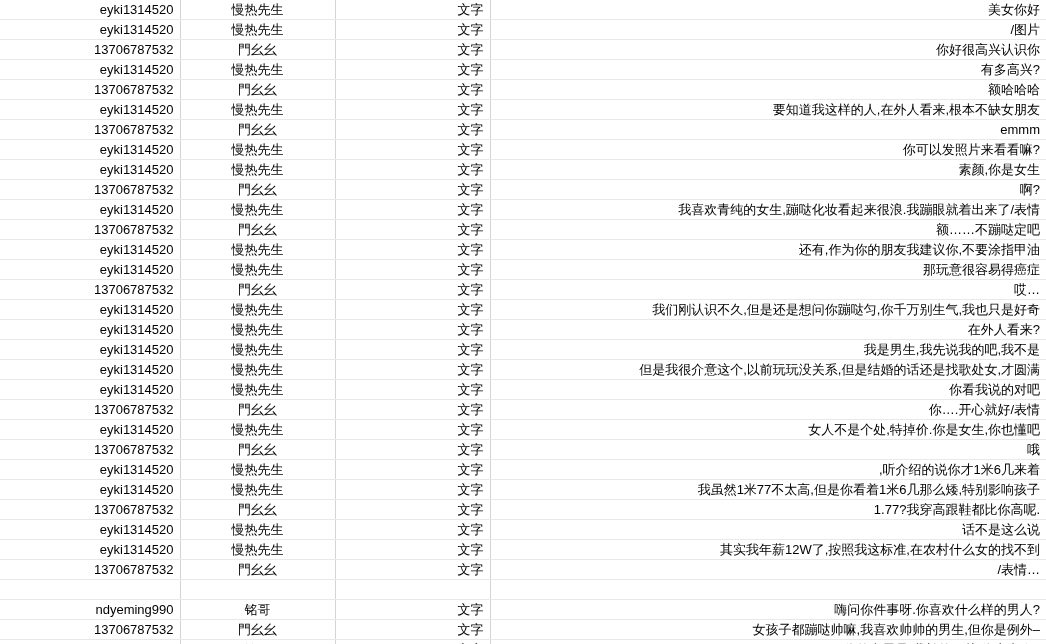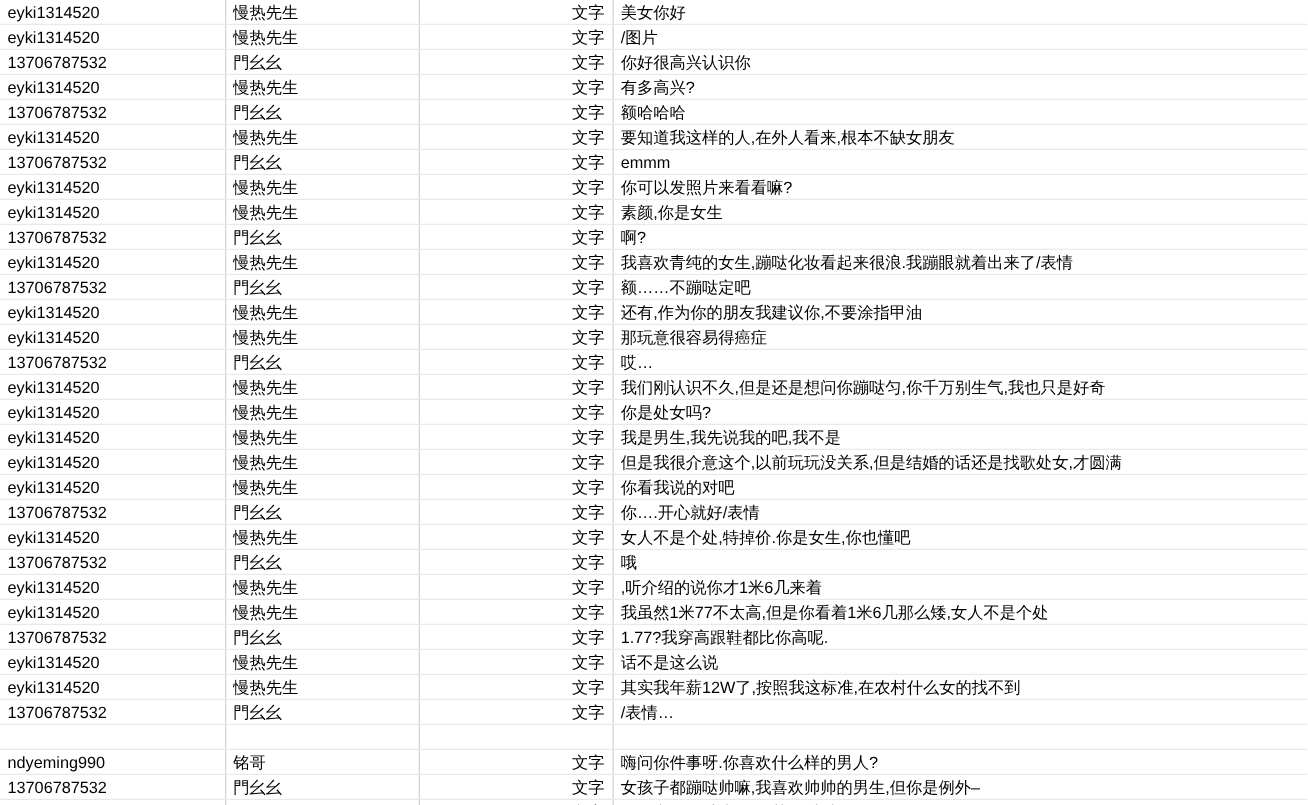--- a/index.html
+++ b/index.html
@@ -28,24 +28,24 @@
     height: 19px;
     line-height: 19px;
     padding: 0 6px;
     border-right: 1px solid #d4d4d4;
     border-bottom: 1px solid #e9e9e9;
     white-space: nowrap;
     overflow: hidden;
     font-size: 13px;
   }
   .sheet tr td:last-child { border-right: none; }
-  .cell-id   { padding-right: 34px; margin-left: 20px; }
-  .cell-name { }
+  .cell-id   { text-align: right; padding-right: 34px; margin-left: 20px; }
+  .cell-name { text-align: center; }
   .cell-type { text-align: right; }
-  .cell-msg  { text-align: left; padding-right: 80px; }
+  .cell-msg  { text-align: right; padding-right: 80px; }
   .row-blank td {
     border-bottom: 1px solid #e9e9e9;
   }
   .row-blank td.cell-id,
   .row-blank td.cell-name,
   .row-blank td.cell-type,
   .row-blank td.cell-msg { color: transparent; }
 </style>
 </head>
 <body>
@@ -151,21 +151,21 @@
       <tr class="">
         <td class="cell-id">eyki1314520</td>
         <td class="cell-name">慢热先生</td>
         <td class="cell-type">文字</td>
         <td class="cell-msg">我们刚认识不久,但是还是想问你蹦哒匀,你千万别生气,我也只是好奇</td>
       </tr>
       <tr class="">
         <td class="cell-id">eyki1314520</td>
         <td class="cell-name">慢热先生</td>
         <td class="cell-type">文字</td>
-        <td class="cell-msg">你是处女吗?</td>
+        <td class="cell-msg">在外人看来?</td>
       </tr>
       <tr class="">
         <td class="cell-id">eyki1314520</td>
         <td class="cell-name">慢热先生</td>
         <td class="cell-type">文字</td>
         <td class="cell-msg">我是男生,我先说我的吧,我不是</td>
       </tr>
       <tr class="">
         <td class="cell-id">eyki1314520</td>
         <td class="cell-name">慢热先生</td>
@@ -199,21 +199,21 @@
       <tr class="">
         <td class="cell-id">eyki1314520</td>
         <td class="cell-name">慢热先生</td>
         <td class="cell-type">文字</td>
         <td class="cell-msg">,听介绍的说你才1米6几来着</td>
       </tr>
       <tr class="">
         <td class="cell-id">eyki1314520</td>
         <td class="cell-name">慢热先生</td>
         <td class="cell-type">文字</td>
-        <td class="cell-msg">我虽然1米77不太高,但是你看着1米6几那么矮,女人不是个处</td>
+        <td class="cell-msg">我虽然1米77不太高,但是你看着1米6几那么矮,特别影响孩子</td>
       </tr>
       <tr class="">
         <td class="cell-id">13706787532</td>
         <td class="cell-name">門幺幺</td>
         <td class="cell-type">文字</td>
         <td class="cell-msg">1.77?我穿高跟鞋都比你高呢.</td>
       </tr>
       <tr class="">
         <td class="cell-id">eyki1314520</td>
         <td class="cell-name">慢热先生</td>

